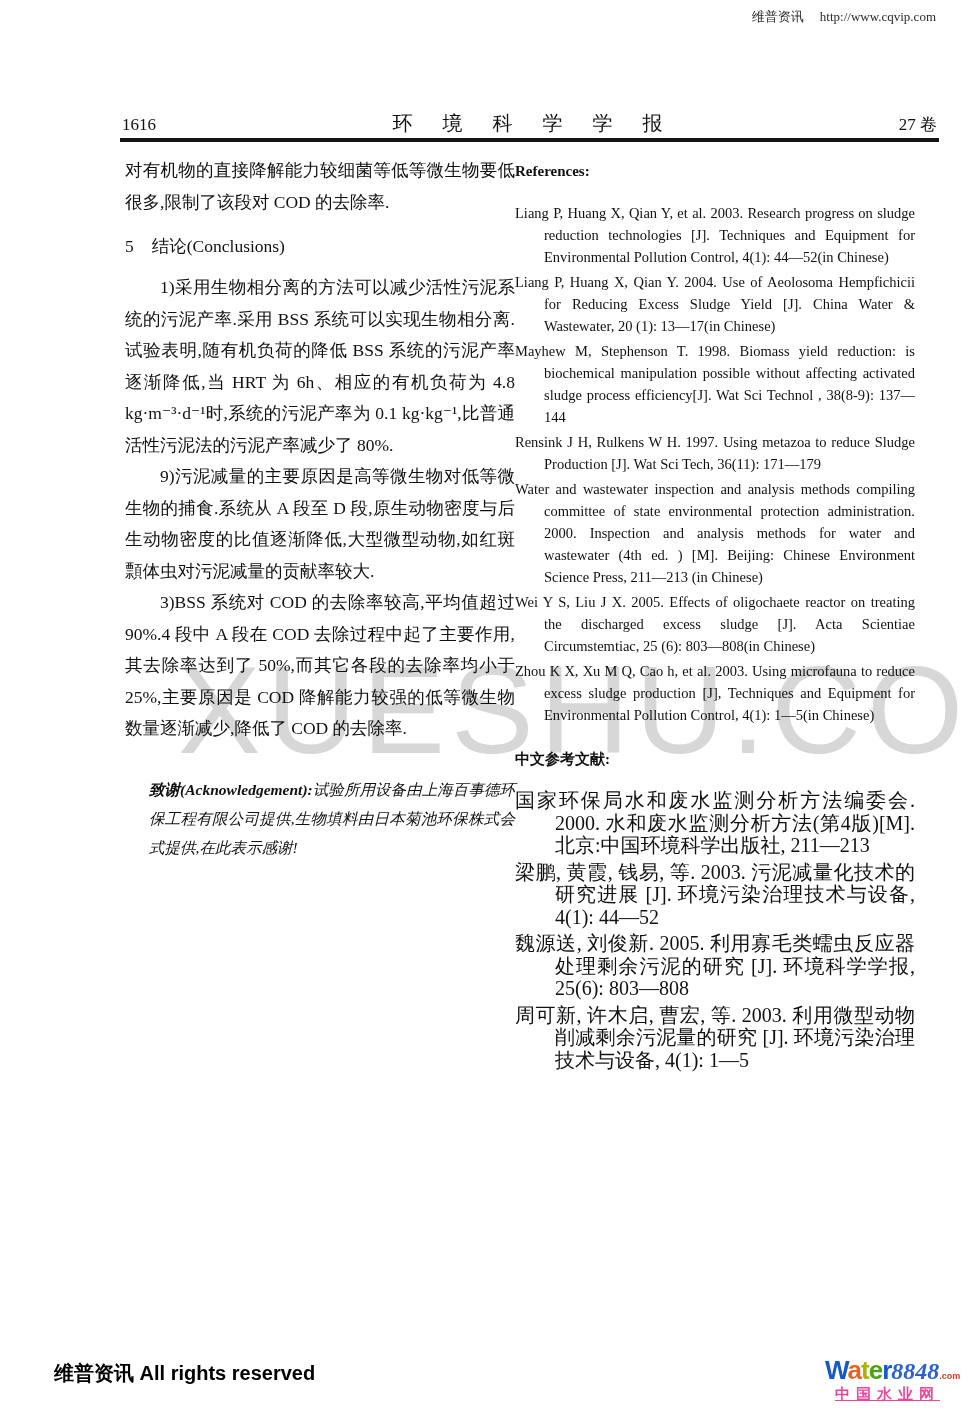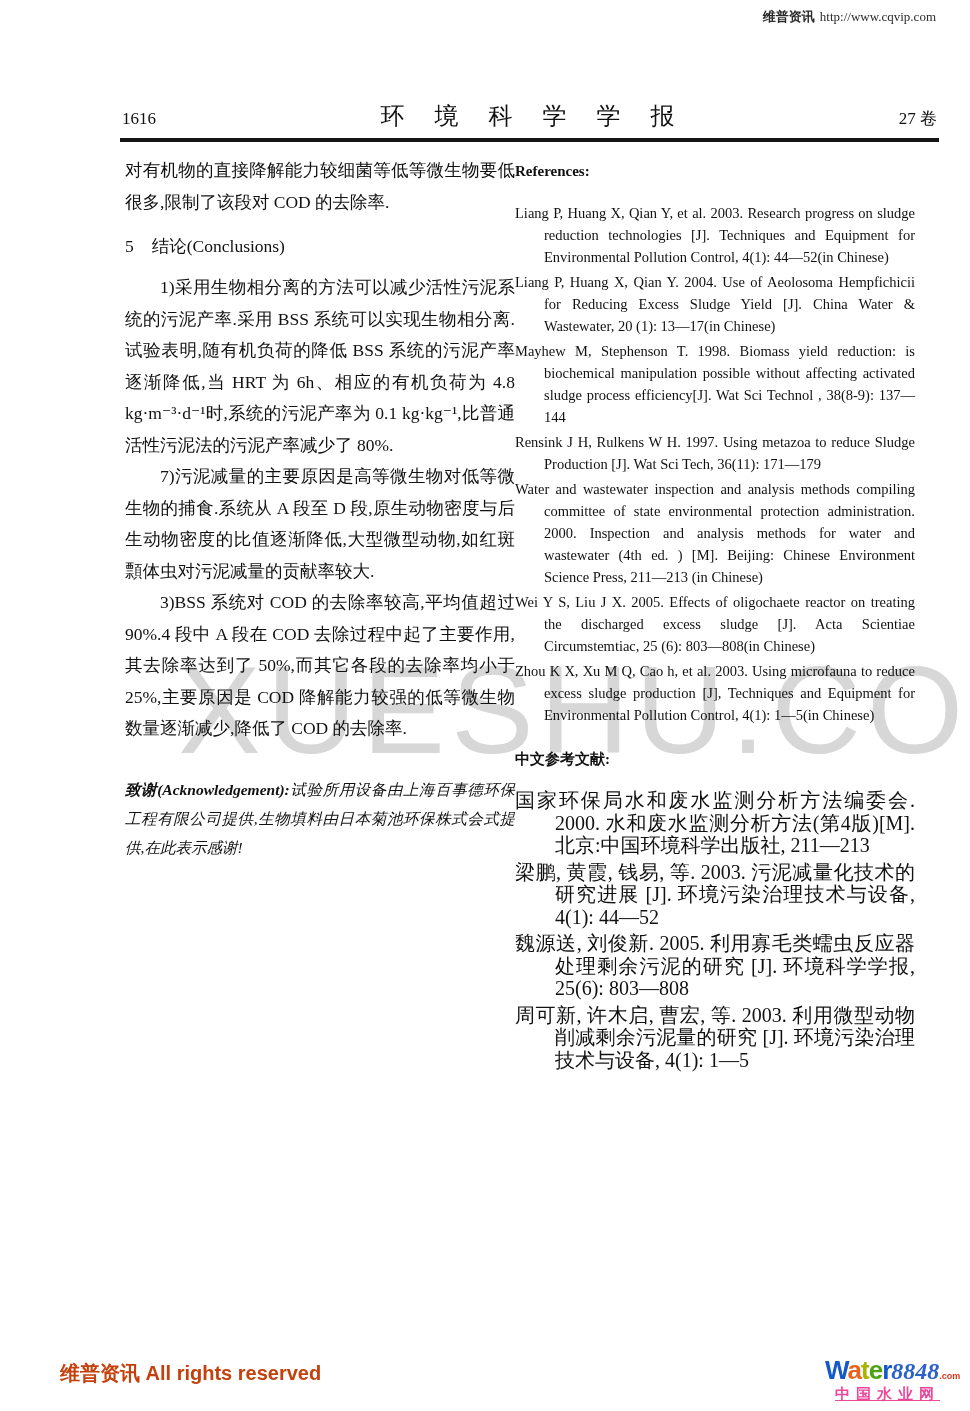--- a/index.html
+++ b/index.html
@@ -10,29 +10,29 @@
     overflow:hidden;
     font-family:"Liberation Serif","DejaVu Serif",serif;
     color:#111;
   }
   
   .scan-notice{
     position:absolute;top:8px;right:34px;
     font-size:13px;color:#2b2b2b;
     font-family:"Liberation Serif","DejaVu Serif",serif;
   }
-  .scan-notice .cn{font-weight:bold;margin-right:5px;}
+  .scan-notice .cn{font-weight:normal;margin-right:16px;}
   
   .header{
-    position:absolute;top:100px;left:122px;right:33px;
+    position:absolute;top:110px;left:122px;right:33px;
     display:flex;align-items:baseline;justify-content:space-between;
     font-size:17px;
   }
   .journal-title{
-    letter-spacing:30px;font-size:24px;
+    letter-spacing:30px;font-size:20px;
     transform:translateX(15px);
   }
   .header-rule{
     position:absolute;top:138px;left:120px;right:31px;
     border-top:4px solid #141414;
   }
   
   .watermark{
     position:absolute;top:648px;left:178px;
     font-size:124px;line-height:1;
@@ -55,20 +55,21 @@
   .body-par.indent{text-indent:2em;}
   .section-heading{
     font-weight:normal;font-size:17.5px;
     margin:16px 0 14px 0;
   }
   .section-heading .num{margin-right:18px;}
   .ack-block,.bio-block{
     font-style:italic;
     font-size:15.5px;line-height:29px;
     text-align:justify;
+    margin-left:24px;
   }
   .ack-block{margin-top:30px;}
   .bio-block{margin-top:28px;}
   .block-label{font-weight:bold;font-style:italic;}
   
   .refs-heading{font-weight:bold;font-size:15px;margin:8px 0 22px 0;}
   .cn-refs-heading{font-weight:bold;font-size:15px;margin:24px 0 20px 0;}
   .ref-item{
     font-size:14.5px;line-height:22px;
     text-align:justify;
@@ -76,22 +77,22 @@
     margin-bottom:3px;
   }
   .cn-ref-item{
     font-size:20px;line-height:22.5px;
     text-align:justify;
     padding-left:2em;text-indent:-2em;
     margin-bottom:4px;
   }
   
   .footer-left{
-    position:absolute;left:60px;bottom:24px;
-    font-size:20px;color:#c2410c;
+    position:absolute;left:54px;bottom:24px;
+    font-size:20px;color:#000000;
     font-family:"Liberation Sans","DejaVu Sans",sans-serif;
     font-weight:bold;
   }
   .logo{
     position:absolute;right:20px;bottom:10px;
     font-family:"Liberation Sans","DejaVu Sans",sans-serif;
     text-align:center;line-height:1;
     width:125px;
     margin-top:6px;
   }
@@ -125,21 +126,21 @@
   <div class="columns">
 
     <div class="col-left">
       <p class="body-par">对有机物的直接降解能力较细菌等低等微生物要低很多,限制了该段对 COD 的去除率.</p>
 
       <div class="section-heading">
         <span class="num">5</span><span>结论(Conclusions)</span>
       </div>
 
       <p class="body-par indent">1)采用生物相分离的方法可以减少活性污泥系统的污泥产率.采用 BSS 系统可以实现生物相分离.试验表明,随有机负荷的降低 BSS 系统的污泥产率逐渐降低,当 HRT 为 6h、相应的有机负荷为 4.8 kg·m⁻³·d⁻¹时,系统的污泥产率为 0.1 kg·kg⁻¹,比普通活性污泥法的污泥产率减少了 80%.</p>
-      <p class="body-par indent">7)污泥减量的主要原因是高等微生物对低等微生物的捕食.系统从 A 段至 D 段,原生动物密度与后生动物密度的比值逐渐降低,大型微型动物,如红斑顠体虫对污泥减量的贡献率较大.</p>
+      <p class="body-par indent">9)污泥减量的主要原因是高等微生物对低等微生物的捕食.系统从 A 段至 D 段,原生动物密度与后生动物密度的比值逐渐降低,大型微型动物,如红斑顠体虫对污泥减量的贡献率较大.</p>
       <p class="body-par indent">3)BSS 系统对 COD 的去除率较高,平均值超过 90%.4 段中 A 段在 COD 去除过程中起了主要作用,其去除率达到了 50%,而其它各段的去除率均小于 25%,主要原因是 COD 降解能力较强的低等微生物数量逐渐减少,降低了 COD 的去除率.</p>
 
       <div class="ack-block">
         <span class="block-label">致谢(Acknowledgement):</span><span>试验所用设备由上海百事德环保工程有限公司提供,生物填料由日本菊池环保株式会式提供,在此表示感谢!</span>
       </div>
 
     </div>
 
     <div class="col-right">
       <div class="refs-heading">References:</div>

